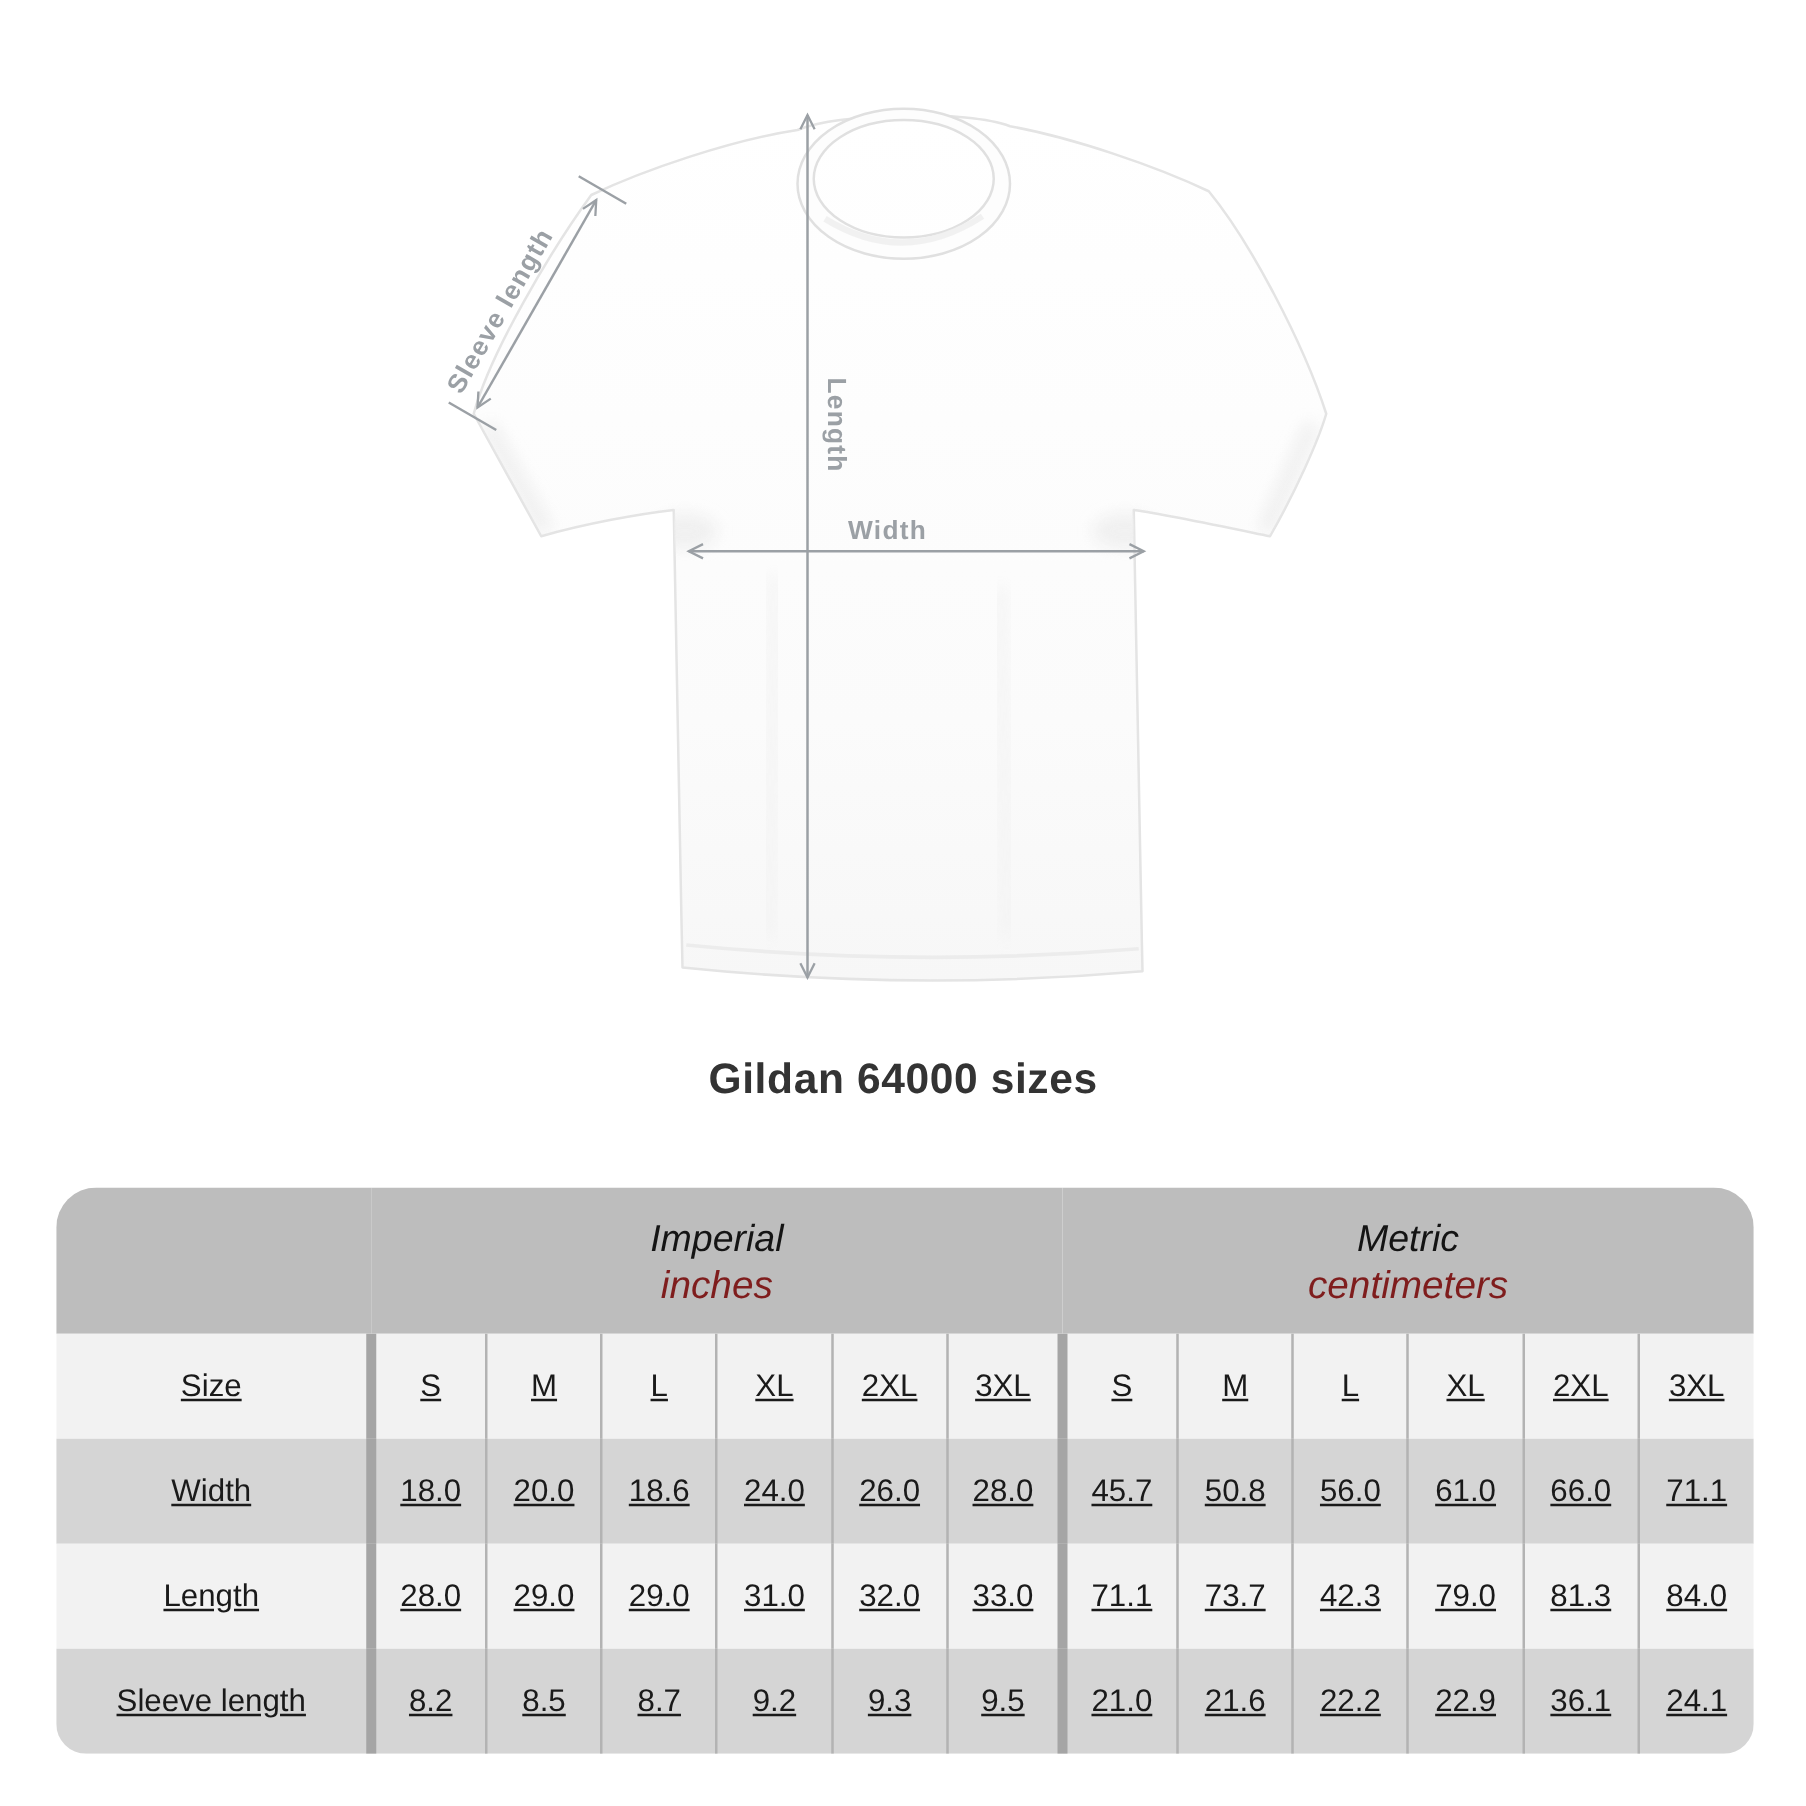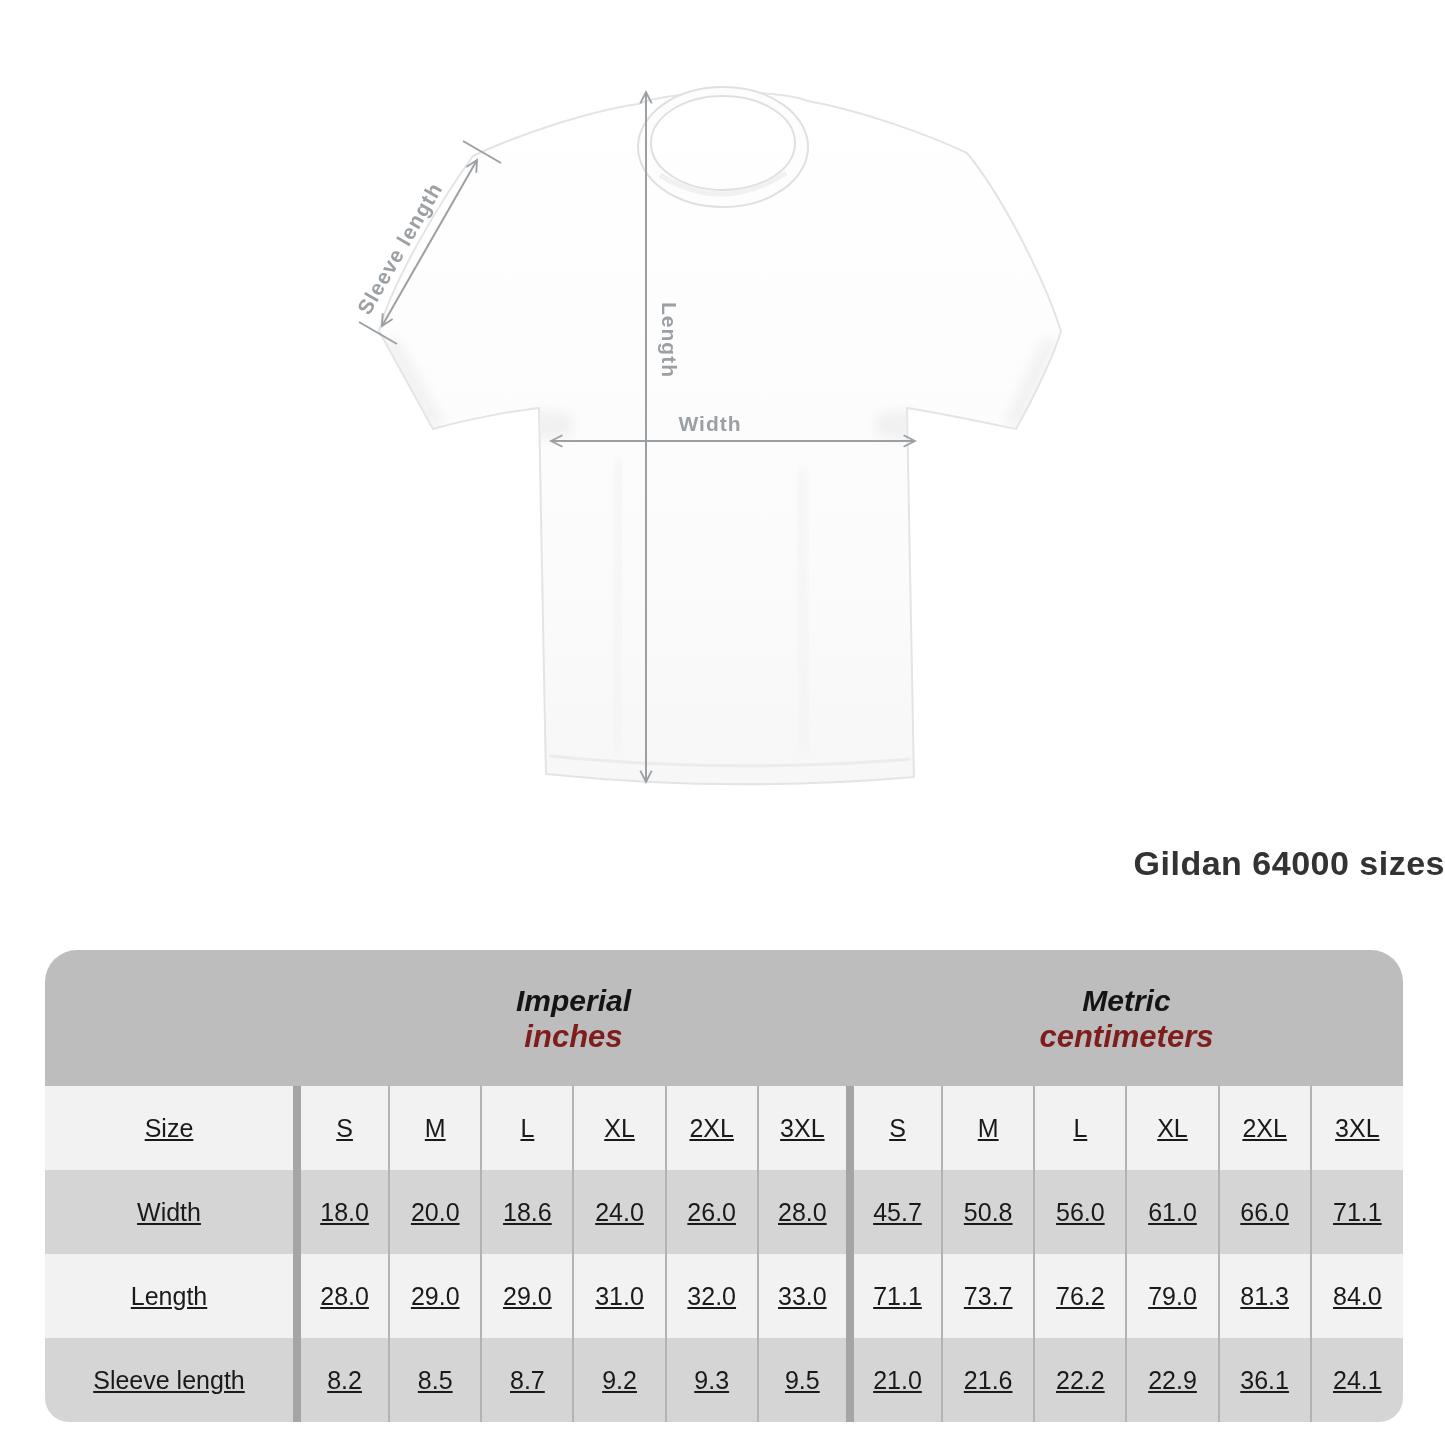--- a/index.html
+++ b/index.html
@@ -2,39 +2,39 @@
 <html style="--header-band: #bdbdbd; --row-light: #f2f2f2; --row-dark: #d5d5d5; --sep-thin: #b3b3b3; --sep-thick: #a5a5a5; --measure-gray: #9ba0a5; --title-text: #333333; --note-text: #6b6b6b;"><head>
 <meta charset="utf-8">
 <style>
   html,body{margin:0;padding:0;background:#ffffff;}
   .page{
     position:relative;width:1445px;height:1445px;background:#ffffff;
     font-family:"Liberation Sans",sans-serif;overflow:hidden;
   }
   .diagram{position:absolute;top:0;left:0;width:1445px;height:840px;}
   .page-title{
-    position:absolute;top:844px;left:0;width:1445px;text-align:right;
+    position:absolute;top:844px;left:0;width:1445px;text-align:center;
     font-size:34px;font-weight:bold;color:var(--title-text,#333333);letter-spacing:.5px;
   }
   .page-subtitle{
     position:absolute;top:893px;left:0;width:1445px;text-align:center;
     font-size:20px;font-style:italic;color:var(--note-text,#6b6b6b);
   }
   .table-wrap{
     position:absolute;left:45px;top:950px;width:1358px;
     border-radius:32px 32px 24px 24px;overflow:hidden;
   }
   table.size-table{
     width:100%;border-collapse:collapse;table-layout:fixed;
     font-family:"Liberation Sans",sans-serif;
   }
   table.size-table col.label-col{width:252px;}
   table.size-table thead th{
-    height:136px;background:var(--header-band,#bdbdbd);
-    font-weight:bold;font-style:italic;vertical-align:middle;padding:0;
+    height:117px;background:var(--header-band,#bdbdbd);
+    font-weight:normal;font-style:italic;vertical-align:middle;padding:0;
   }
   .unit-name{font-size:30px;color:#141414;line-height:34px;}
   .unit-sub{font-size:31px;color:#7f1d1d;line-height:30px;margin-top:4px;}
   table.size-table tbody td{
     height:84px;text-align:center;vertical-align:middle;
     font-size:25px;color:#1a1a1a;padding:0;text-decoration:underline;
   }
   tr.light td{background:var(--row-light,#f2f2f2);}
   tr.dark td{background:var(--row-dark,#d5d5d5);}
   td.num{border-left:2px solid var(--sep-thin,#b3b3b3);}
@@ -180,21 +180,21 @@
           <tr class="light">
             <td class="label-cell">Length</td>
             <td class="num sep-thick">28.0</td>
             <td class="num">29.0</td>
             <td class="num">29.0</td>
             <td class="num">31.0</td>
             <td class="num">32.0</td>
             <td class="num">33.0</td>
             <td class="num sep-thick">71.1</td>
             <td class="num">73.7</td>
-            <td class="num">76.2</td>
+            <td class="num">42.3</td>
             <td class="num">79.0</td>
             <td class="num">81.3</td>
             <td class="num">84.0</td>
           </tr>
           <tr class="dark">
             <td class="label-cell">Sleeve length</td>
             <td class="num sep-thick">8.2</td>
             <td class="num">8.5</td>
             <td class="num">8.7</td>
             <td class="num">9.2</td>

